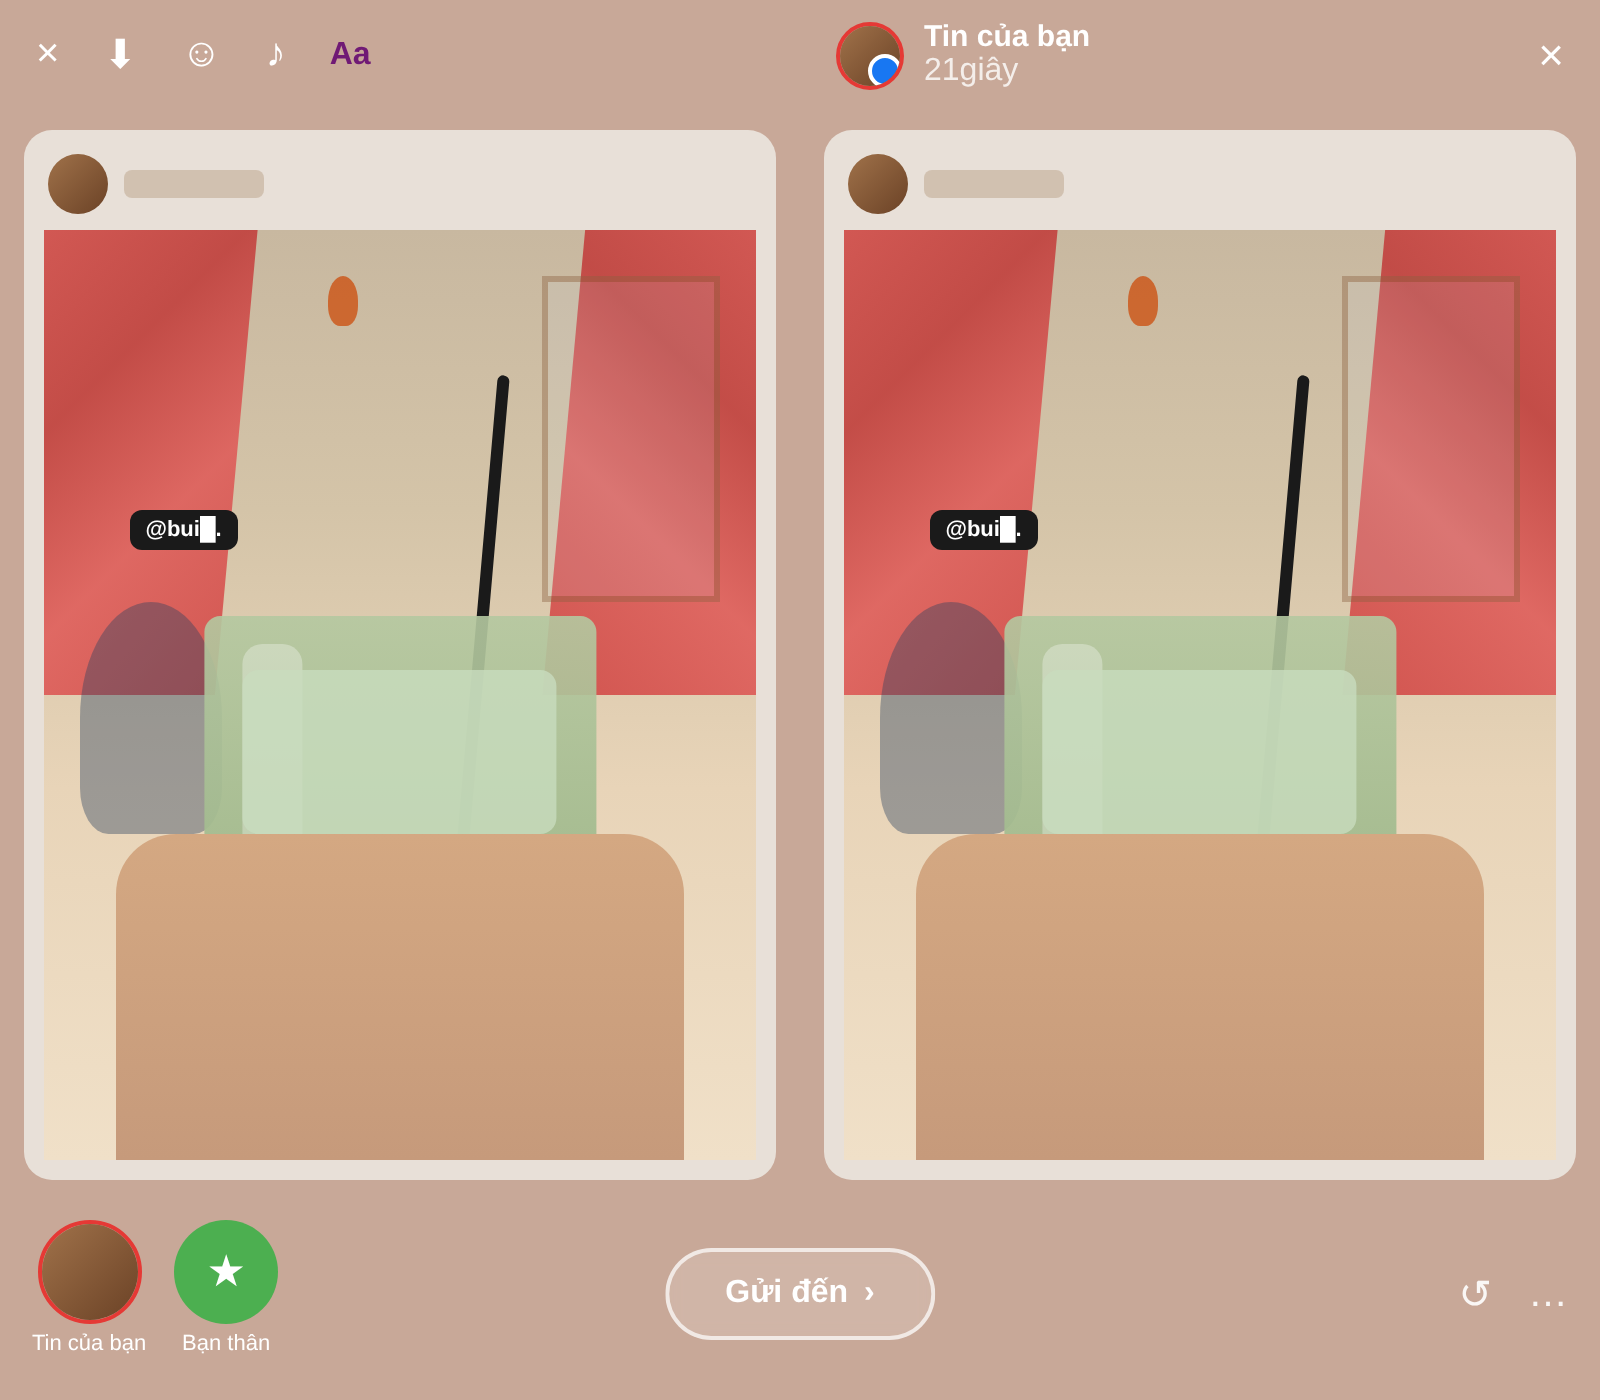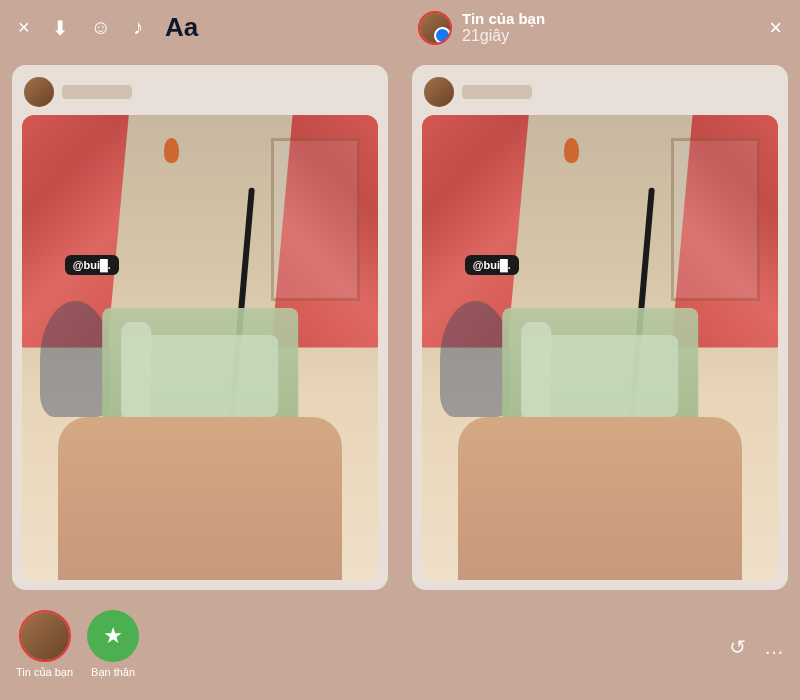--- a/index.html
+++ b/index.html
@@ -29,22 +29,22 @@
       display: flex;
       align-items: center;
       gap: 22px;
     }
     .toolbar-icon {
       color: white;
       font-size: 20px;
       cursor: pointer;
     }
     .toolbar-aa {
-      color: #0f172a;
-      font-size: 26px;
+      color: #701a75;
+      font-size: 16px;
       font-weight: 700;
       cursor: pointer;
     }
 
     
     .right-panel-header {
       position: absolute;
       top: 0;
       right: 0;
       width: 400px;
@@ -160,21 +160,21 @@
       width: 70px;
       height: 14px;
     }
 
     .story-image {
       position: absolute;
       top: 50px;
       left: 10px;
       right: 10px;
       bottom: 10px;
-      border-radius: 12px;
+      border-radius: 0;
       overflow: hidden;
     }
 
     
     .cafe-bg {
       width: 100%;
       height: 100%;
       position: relative;
       background: linear-gradient(180deg, #c8b8a0 0%, #d4c4a8 30%, #e8d4b8 60%, #f0e0c8 100%);
     }
@@ -540,20 +540,26 @@
       </div>
       <div class="circle-item">
         <div class="circle-green">
           <span class="star-icon">★</span>
         </div>
         <span class="circle-label">Bạn thân</span>
       </div>
     </div>
   </div>
 
+  <div class="send-btn-container">
+    <button class="send-btn">
+      <span>Gửi đến</span>
+      <span>›</span>
+    </button>
+  </div>
 
   <div class="bottom-right">
     <div style="flex:1"></div>
     <div class="bottom-right-icons">
       <span class="br-icon">↺</span>
       <span class="br-icon">…</span>
     </div>
   </div>
 </div>
 

